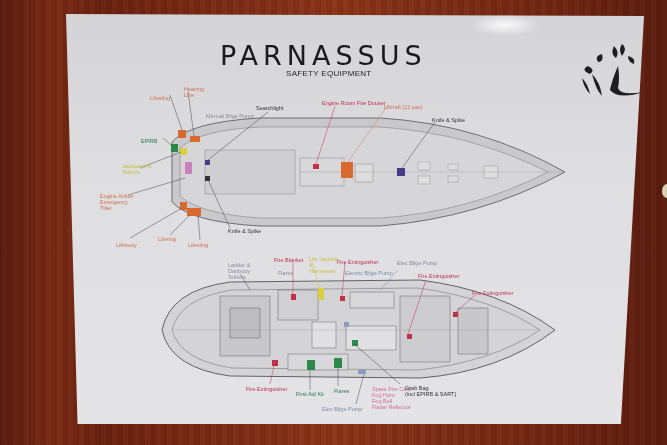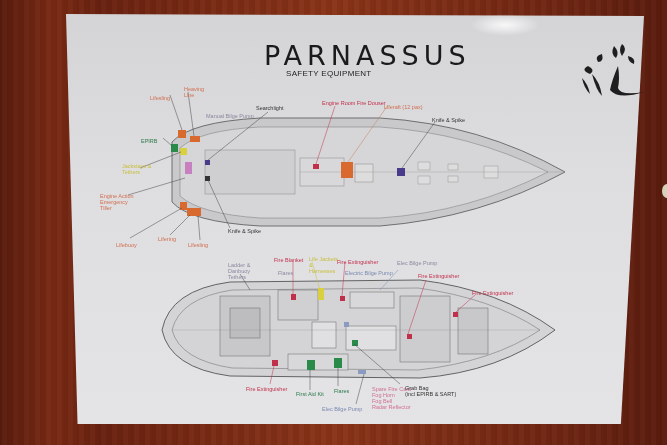--- a/index.html
+++ b/index.html
@@ -8,21 +8,21 @@
     font-family:"Liberation Sans",sans-serif;}
   .wood-grain{position:absolute;inset:0;
     background:repeating-linear-gradient(90deg,rgba(0,0,0,0.06) 0 2px,rgba(255,255,255,0.02) 2px 7px,rgba(0,0,0,0.04) 7px 11px);}
   .sheet{position:absolute;left:66px;top:14px;width:578px;height:410px;
     background:linear-gradient(180deg,#d4d3d6 0%,#dedde0 40%,#e4e3e6 100%);
     clip-path:polygon(0 0,100% 2px,96% 100%,2% 100%);
     box-shadow:0 0 3px rgba(0,0,0,0.5);}
   .glare{position:absolute;left:470px;top:14px;width:70px;height:22px;
     background:radial-gradient(ellipse at center,rgba(255,255,255,0.85),rgba(255,255,255,0) 70%);}
   .screw{position:absolute;left:662px;top:184px;width:10px;height:14px;border-radius:50%;background:#d8d2b8;}
-  .title{position:absolute;left:220px;top:40px;font-size:27px;letter-spacing:5px;color:#1a1a1a;font-family:"DejaVu Sans",sans-serif;font-weight:normal;margin-left:44px;}
+  .title{position:absolute;left:220px;top:40px;font-size:27px;letter-spacing:5px;color:#1a1a1a;font-family:"DejaVu Sans",sans-serif;font-weight:normal;}
   .subtitle{position:absolute;left:286px;top:69px;font-size:8px;color:#222;letter-spacing:0.3px;text-align:center;}
   .logo{position:absolute;left:566px;top:36px;width:84px;height:70px;}
   .lbl{position:absolute;font-size:5.5px;white-space:nowrap;line-height:6px;}
   .red{color:#c0304a;} .dark{color:#333;} .grey{color:#8a8aa0;} .orange{color:#d07050;}
   .yellow{color:#c8c040;} .green{color:#2a7a4a;} .pink{color:#d07090;} .blue{color:#7a8ab0;}
   svg.boat{position:absolute;left:0;top:0;}
 </style>
 </head>
 <body>
 

